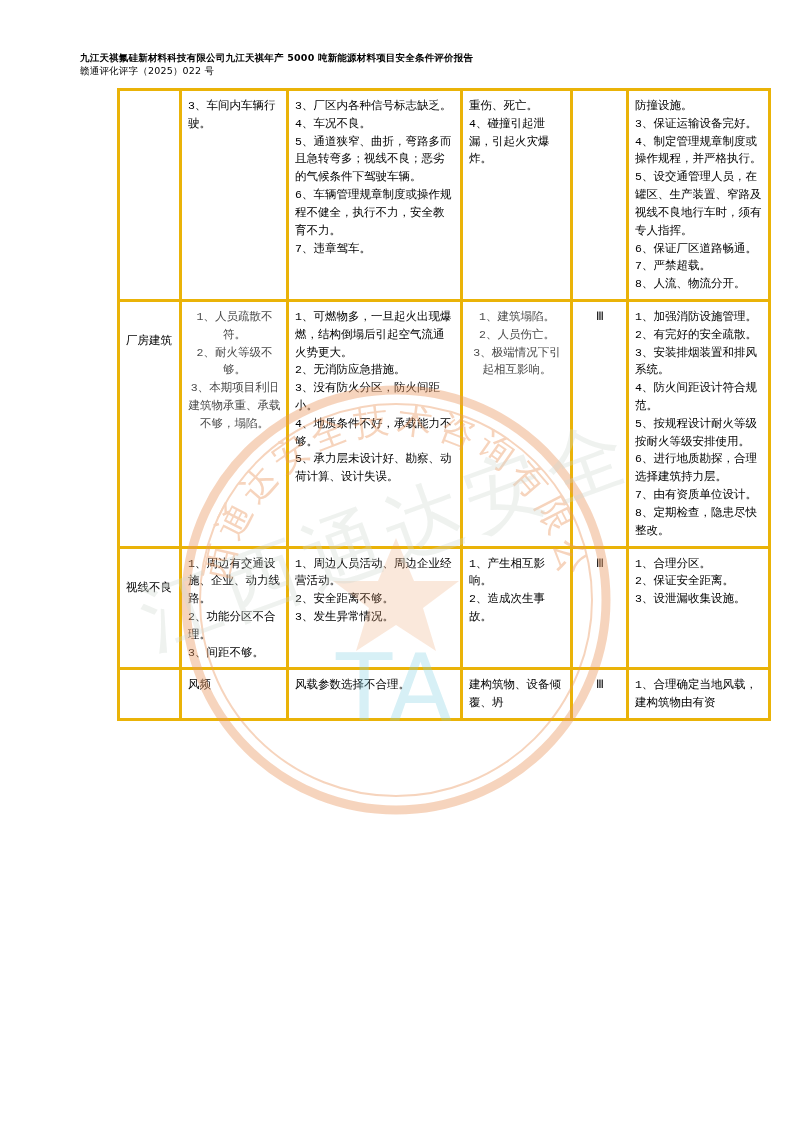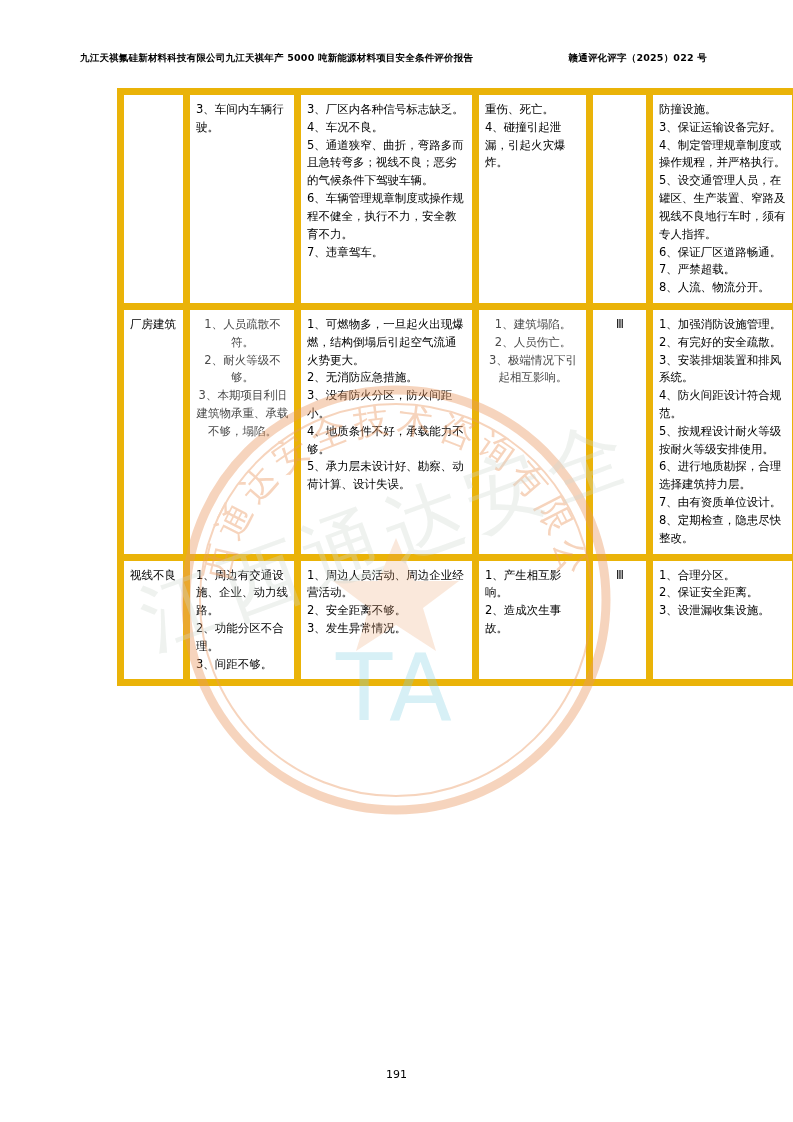--- a/index.html
+++ b/index.html
@@ -30,27 +30,28 @@
     top: 52px;
     left: 80px;
     right: 80px;
     display: flex;
     justify-content: space-between;
     align-items: baseline;
     font-size: 9.5px;
     letter-spacing: 0.2px;
     color: #000;
     white-space: nowrap;
+    flex-direction: column;
   }
   .header .left {
     font-weight: bold;
     font-size: 9.5px;
   }
   .header .right {
-    font-weight: bold;
+    font-weight: normal;
     font-size: 9.5px;
     padding-right: 6px;
   }
 
   
   .watermark {
     position: absolute;
     left: 0; top: 0;
     width: 793px; height: 1122px;
     pointer-events: none;
@@ -65,36 +66,37 @@
     width: 567px;
   }
   table.risk {
     border-collapse: collapse;
     table-layout: fixed;
     width: 567px;
     font-size: 11.5px;
     line-height: 1.55;
   }
   table.risk td {
-    border: 7px solid #eab308;
+    border: 3px solid #eab308;
     vertical-align: top;
     padding: 6px 5px 6px 6px;
     word-break: break-all;
+    font-family: Liberation Mono, monospace;
   }
   td.c1 { width: 48px; text-align: left; vertical-align: middle; }
   td.c2 { width: 93px; }
   td.c3 { width: 160px; margin-top: 22px; }
   td.c4 { width: 96px; }
   td.c5 { width: 42px; text-align: center; vertical-align: middle; }
   td.c6 { width: 128px; }
 
   td.mid { vertical-align: middle; }
   .cellcontent { white-space: pre-line; }
 
-  .c1 .cellcontent { text-align: left; }
+  .c1 .cellcontent { text-align: left; margin-top: 24px; }
 
   
   .faded { color: #4a4a4a; text-align: center; }
 
   
   .pagenum {
     position: absolute;
     top: 1068px;
     left: 0;
     width: 793px;
@@ -200,20 +202,40 @@
               <div class="cellcontent">1、产生相互影响。
 2、造成次生事故。</div>
             </td>
           <td class="c5">
               <div class="cellcontent">Ⅲ</div>
             </td>
           <td class="c6 mid">
               <div class="cellcontent">1、合理分区。
 2、保证安全距离。
 3、设泄漏收集设施。</div>
+            </td>
+        </tr>
+        <tr>
+          <td class="c1 mid">
+              <div class="cellcontent"></div>
+            </td>
+          <td class="c2 mid">
+              <div class="cellcontent">风频</div>
+            </td>
+          <td class="c3 mid">
+              <div class="cellcontent">风载参数选择不合理。</div>
+            </td>
+          <td class="c4 mid">
+              <div class="cellcontent">建构筑物、设备倾覆、坍</div>
+            </td>
+          <td class="c5">
+              <div class="cellcontent">Ⅲ</div>
+            </td>
+          <td class="c6 mid">
+              <div class="cellcontent">1、合理确定当地风载，建构筑物由有资</div>
             </td>
         </tr>
       </tbody>
     </table>
   </div>
 
   <svg class="watermark" viewBox="0 0 793 1122" xmlns="http://www.w3.org/2000/svg">
     <g opacity="0.42" transform="translate(396,600)">
       <circle cx="0" cy="0" r="210" fill="none" stroke="#eb9a63" stroke-width="9"></circle>
       <circle cx="0" cy="0" r="196" fill="none" stroke="#eb9a63" stroke-width="2"></circle>
@@ -224,15 +246,14 @@
       <text font-size="35" fill="#eb9a63" font-family="DejaVu Sans, sans-serif" letter-spacing="6">
         <textPath href="#arcTop" startOffset="50%" text-anchor="middle">江西通达安全技术咨询有限公司</textPath>
       </text>
       <text x="0" y="120" font-size="92" fill="#7fcfe0" opacity="0.75" text-anchor="middle" font-family="DejaVu Sans, sans-serif" letter-spacing="4">TA</text>
     </g>
     <g opacity="0.33" transform="translate(396,560) rotate(-20)">
       <text x="0" y="0" font-size="78" fill="#cfd8d0" text-anchor="middle" font-family="DejaVu Sans, sans-serif" letter-spacing="8">江西通达安全</text>
     </g>
   </svg>
 
-  <div class="pagenum">191</div>
 
 </div>
 
 </body></html>

